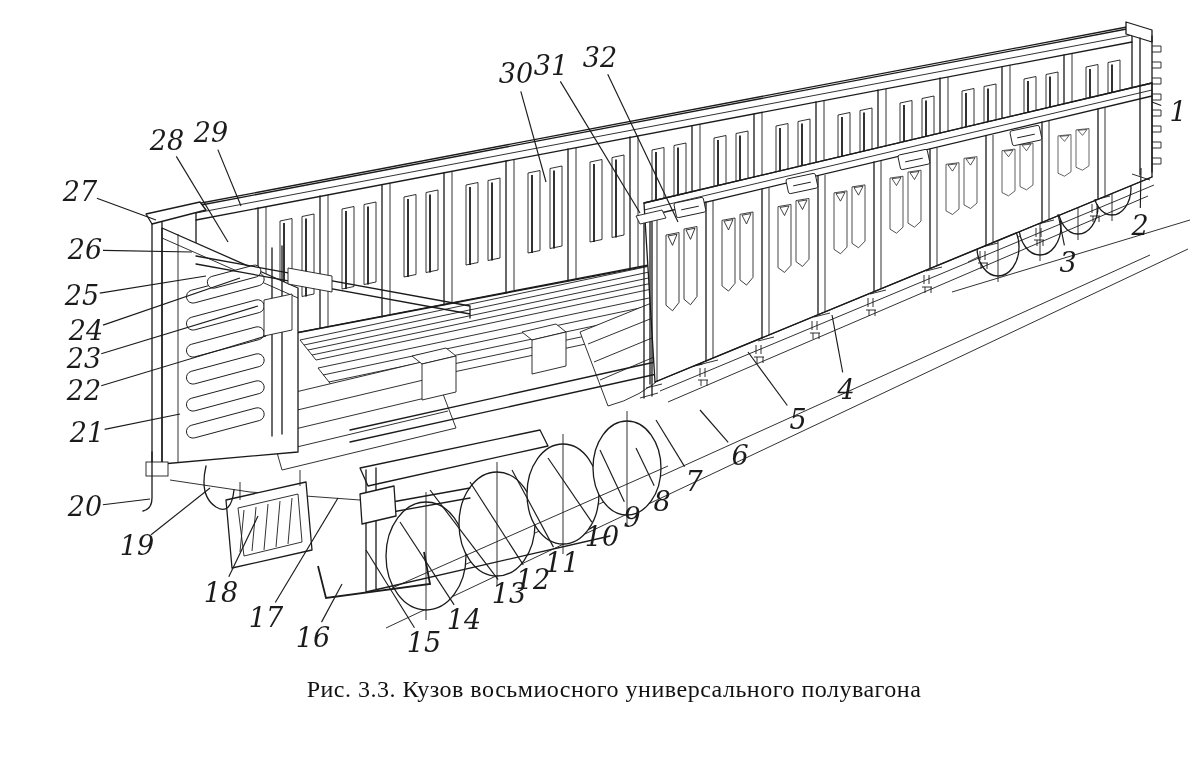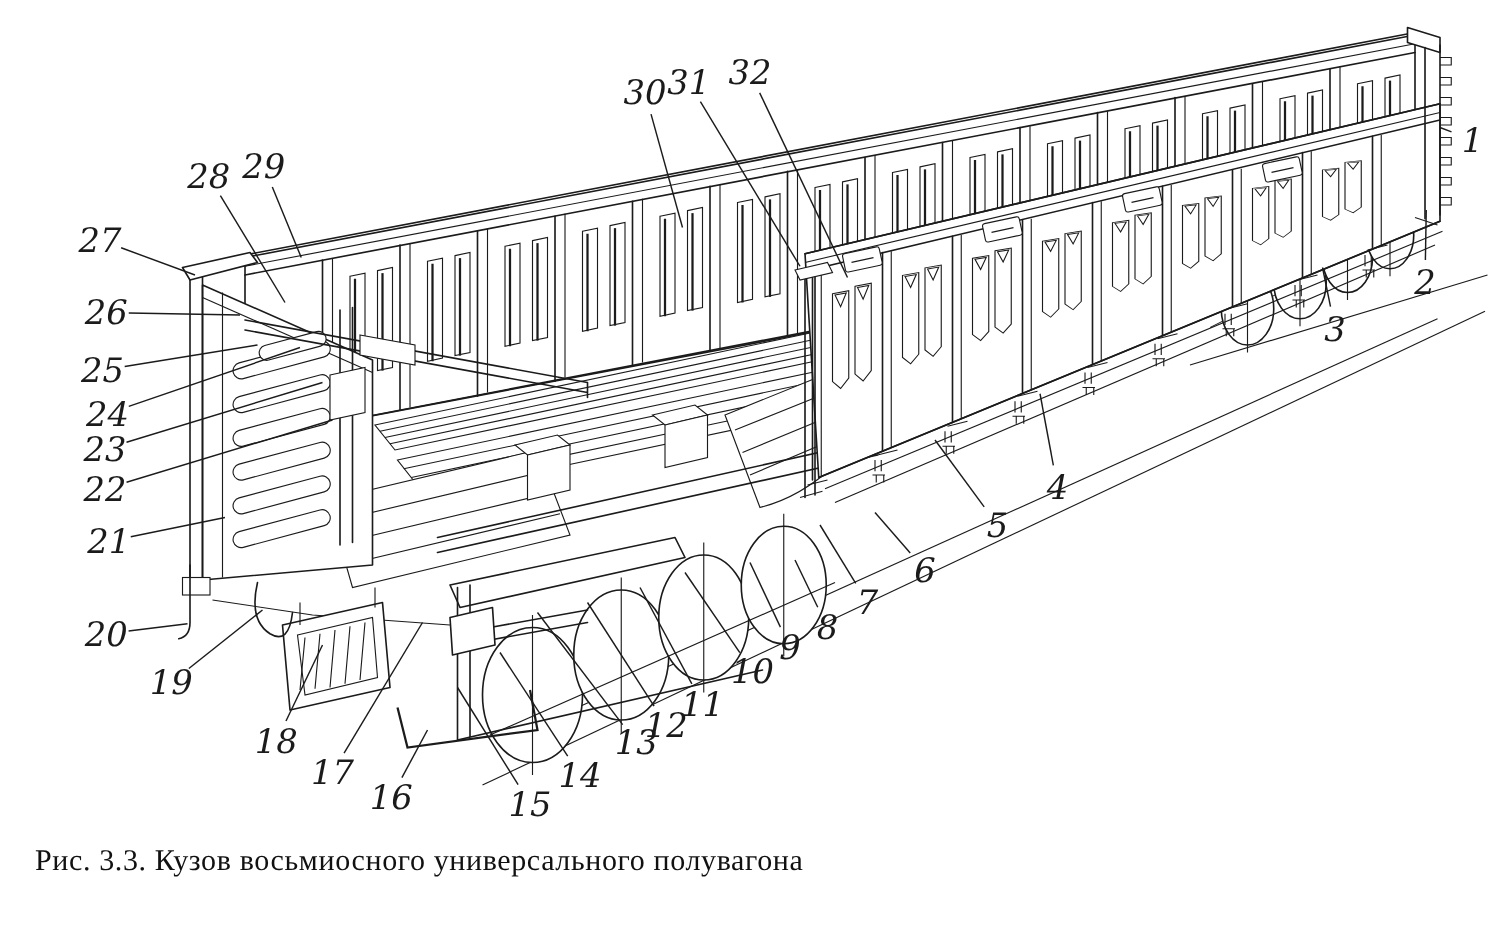--- a/index.html
+++ b/index.html
@@ -8,21 +8,21 @@
   .figure-area{position:absolute;left:0;top:0;width:1200px;height:758px;}
   svg{display:block;}
   .ln{stroke:#1b1b1b;stroke-width:1.3;fill:none;stroke-linecap:round;stroke-linejoin:round;}
   .lnthin{stroke:#1b1b1b;stroke-width:0.9;fill:none;}
   .lnbold{stroke:#1b1b1b;stroke-width:1.8;fill:none;}
   .wh{fill:#ffffff;stroke:#1b1b1b;stroke-width:1.3;stroke-linejoin:round;}
   .whthin{fill:#ffffff;stroke:#1b1b1b;stroke-width:0.9;}
   .dash{stroke:#1b1b1b;stroke-width:0.8;fill:none;stroke-dasharray:14 4 3 4;}
   .callout-num{font-family:"DejaVu Serif",serif;font-style:italic;font-size:27px;fill:#1b1b1b;}
   .leader{stroke:#1b1b1b;stroke-width:1.15;fill:none;}
-  .caption{position:absolute;left:0;top:676px;width:1200px;text-align:left;
+  .caption{position:absolute;left:0;top:676px;width:1200px;text-align:center;
            font-family:"Liberation Serif",serif;font-size:24px;color:#111;padding-left:28px;
            box-sizing:border-box;letter-spacing:0.5px;}
 </style>
 </head>
 <body>
 
 <div class="page">
   <div class="figure-area">
     <svg width="1200" height="758" viewBox="0 0 1200 758">
       <defs>

